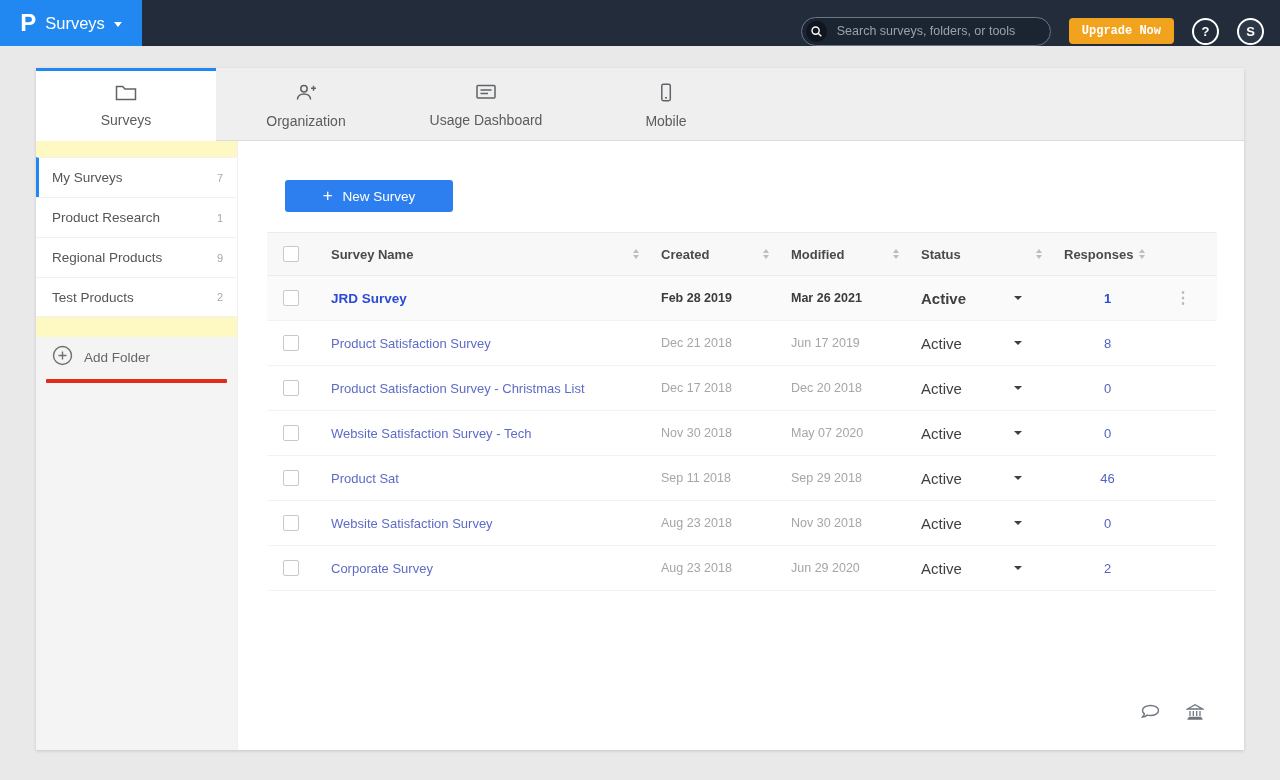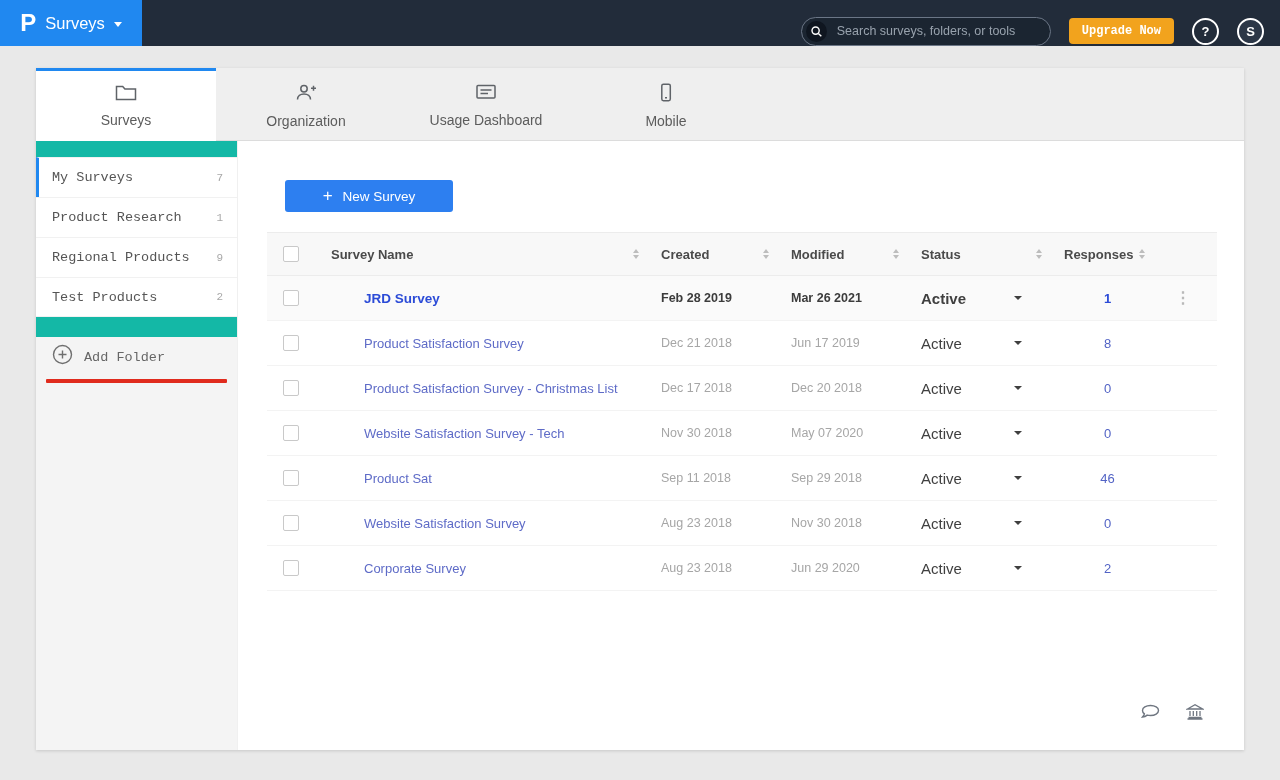--- a/index.html
+++ b/index.html
@@ -38,21 +38,21 @@
   .banner { width:364px; background:#2b3990; display:flex; align-items:center; justify-content:space-between; padding:0 26px; cursor:pointer; }
   .banner .btitle { color:#fff; font-size:17px; white-space:nowrap; }
   .banner ul { list-style:none; margin:0; padding:0 0 0 14px; }
   .banner li { color:#d9def5; font-size:11.5px; line-height:1.9; white-space:nowrap; }
   .banner li::before { content:"•"; margin-right:7px; color:#d9def5; }
 
   
   .content { flex:1; display:flex; min-height:0; }
 
   
-  .sidebar { width:202px; background:#14b8a6; border-right:1px solid #f0f0f0; display:flex; flex-direction:column;font-family:Liberation Mono, monospace; }
+  .sidebar { width:202px; background:#fef9c3; border-right:1px solid #f0f0f0; display:flex; flex-direction:column; }
   .side-items { margin-top:16px; }
   .side-item { height:40px; display:flex; align-items:center; padding:0 14px 0 16px; border-top:1px solid #f1f1f1; cursor:pointer; background:#fff; }
   .side-item:last-child { border-bottom:1px solid #f1f1f1; }
   .side-item.active { border-left:3px solid #2088f0; padding-left:13px; }
   .side-item .lbl { font-size:13.5px; color:#555; }
   .side-item .cnt { margin-left:auto; font-size:11px; color:#a8a8a8; }
   .side-lower { flex:1; background:#f4f4f4; margin-top:20px; }
   .add-folder { height:40px; display:flex; align-items:center; gap:11px; padding:0 16px; cursor:pointer; }
   .add-folder .lbl { font-size:13.5px; color:#666; }
   .red-line { height:4px; background:#e02b1d; margin:2px 10px 0 10px; border-radius:1px; }
@@ -73,21 +73,21 @@
   .col-status { width:143px; padding-left:16px; display:flex; align-items:center; cursor:pointer; }
   .col-resp { width:105px; display:flex; align-items:center; padding-left:16px; }
   .col-resp.val { justify-content:center; padding-left:14px; }
   .col-menu { width:60px; display:flex; align-items:center; justify-content:center; }
   .cb { width:16px; height:16px; border:1px solid #c9c9c9; border-radius:2px; background:#fff; cursor:pointer; }
   .th-lbl { font-size:13px; font-weight:700; color:#4a4a4a; }
   .sort { display:flex; flex-direction:column; gap:2px; margin-left:auto; margin-right:6px; cursor:pointer; }
   .col-resp .sort { margin-left:6px; margin-right:0; }
   .sort .up { width:0; height:0; border-left:3.5px solid transparent; border-right:3.5px solid transparent; border-bottom:4px solid #bdbdbd; }
   .sort .dn { width:0; height:0; border-left:3.5px solid transparent; border-right:3.5px solid transparent; border-top:4px solid #bdbdbd; }
-  .name { font-size:13px; color:#5e6bc7; text-decoration:none; cursor:pointer;margin-left:33px; }
+  .name { font-size:13px; color:#5e6bc7; text-decoration:none; cursor:pointer; }
   .hl .name { color:#2b4bd7; font-weight:700; font-size:13.5px; }
   .date { font-size:12.5px; color:#a6a6a6; }
   .hl .date { color:#3c3c3c; font-weight:700; }
   .status-lbl { font-size:15px; color:#3f3f3f; }
   .hl .status-lbl { font-weight:700; }
   .dd { width:0; height:0; border-left:4px solid transparent; border-right:4px solid transparent; border-top:4.5px solid #3f3f3f; margin-left:auto; margin-right:26px; }
   .resp { font-size:13px; color:#5263c5; }
   .hl .resp { color:#2b4bd7; font-weight:700; }
   .kebab { color:#b9b9b9; font-size:16px; font-weight:700; cursor:pointer; line-height:1; }
 

